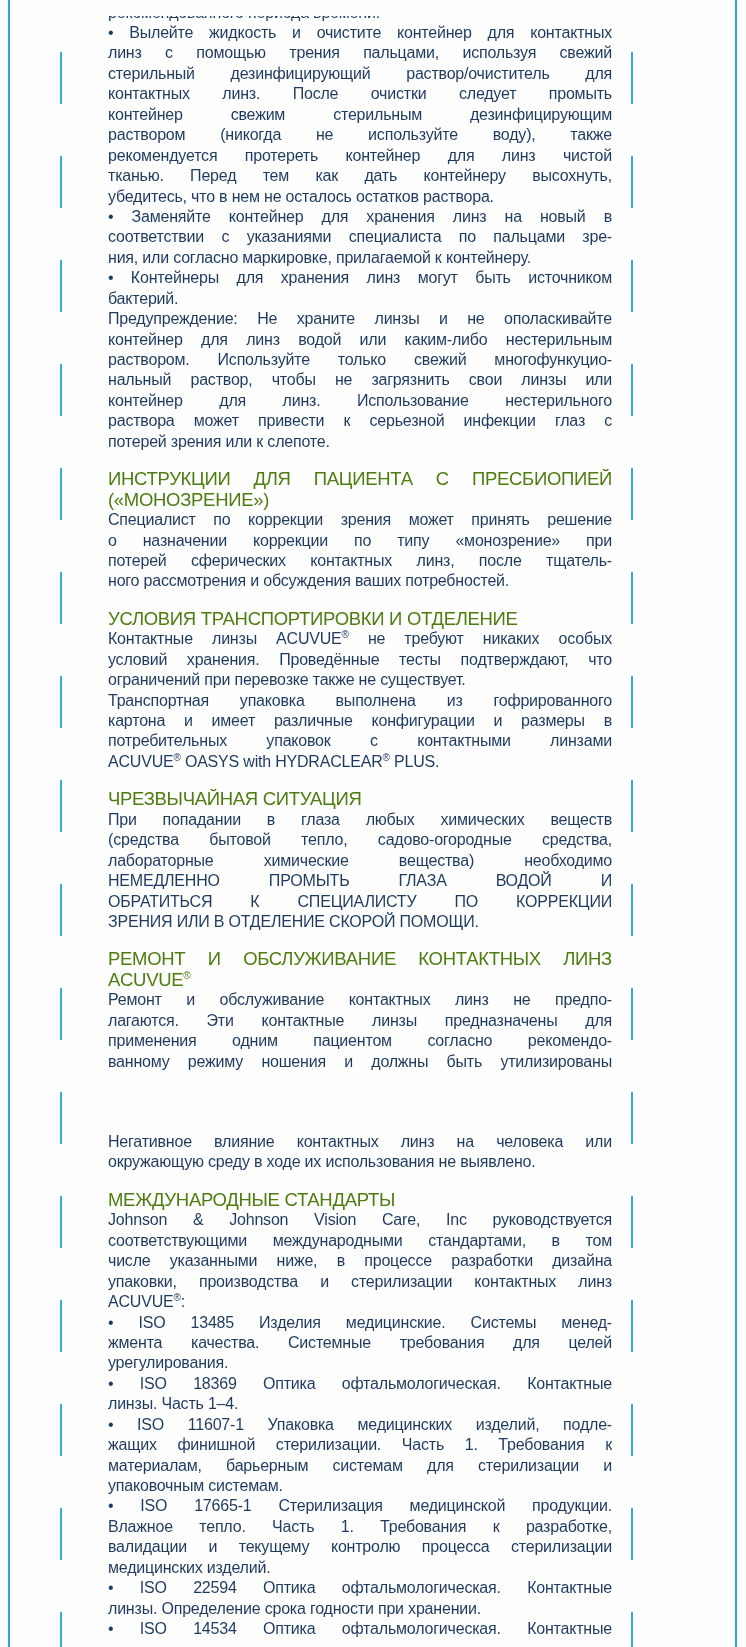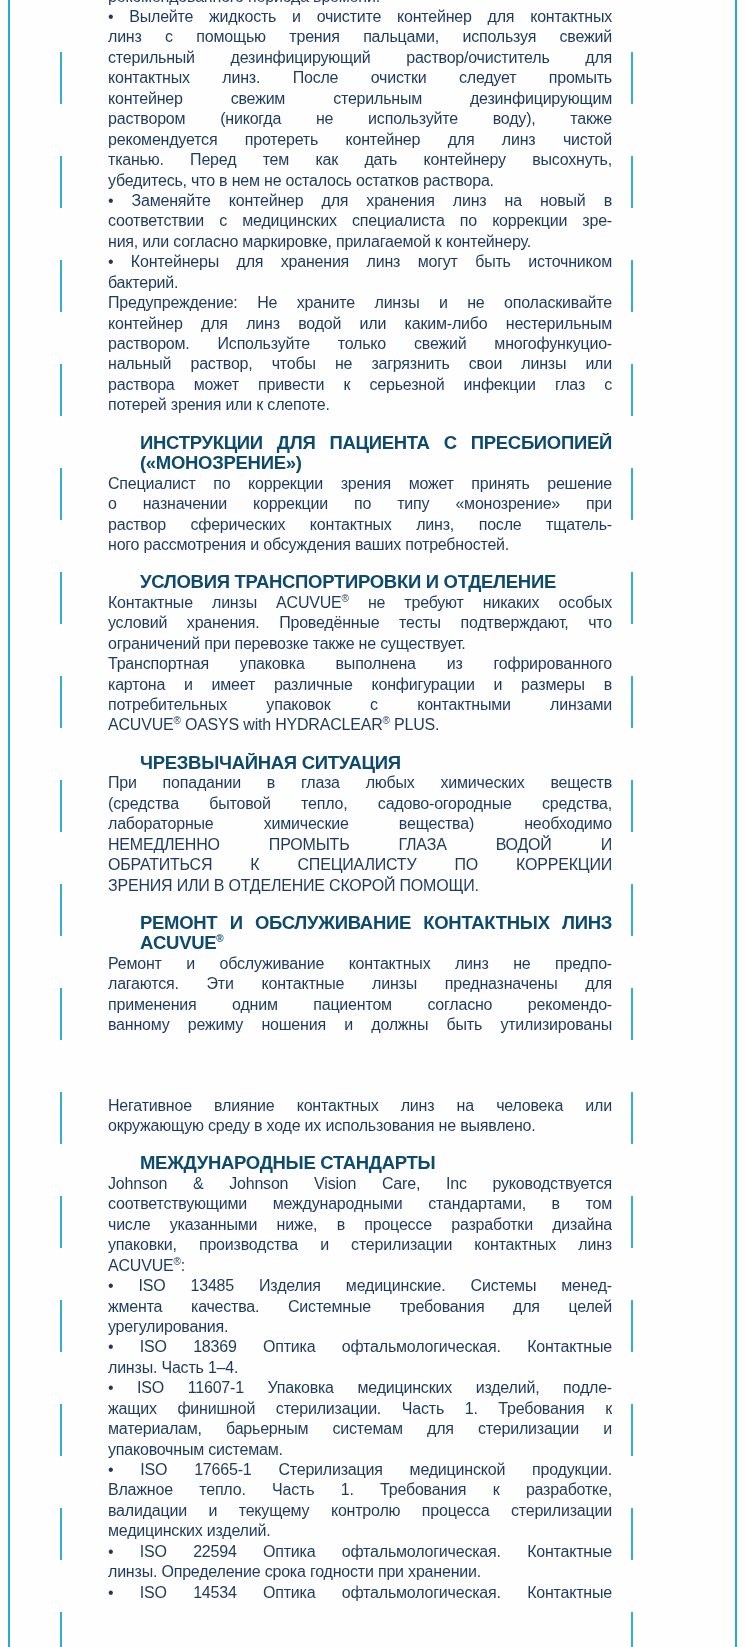--- a/index.html
+++ b/index.html
@@ -23,21 +23,21 @@
     background: repeating-linear-gradient(
       to bottom,
       #35aed6 0px, #35aed6 52px,
       transparent 52px, transparent 104px
     );
   }
 
   .text-column {
     position: absolute;
     left: 108px;
-    top: 0;
+    top: 16px;
     width: 504px;
     color: #1e3a5f;
   }
 
   .clip-top {
     height: 7px;
     overflow: hidden;
   }
   .clip-top .line { margin-top: -13px; }
 
@@ -46,25 +46,24 @@
     line-height: 20.45px;
     overflow: hidden;
     text-align: justify;
     text-align-last: justify;
     font-size: 16px;
     letter-spacing: -0.2px;
   }
   .line.last { text-align-last: left; }
 
   .heading .line {
-    font-weight: bold;
+    font-weight: normal;
     font-size: 18.5px;
     letter-spacing: -0.3px;
-    color: #0c4a6e;
-    margin-left: 32px;
+    color: #4d7c0f;
   }
 
   .b { font-weight: normal; }
   .sup {
     font-size: 10px;
     vertical-align: super;
     line-height: 0;
   }
 </style>
 </head>
@@ -88,43 +87,44 @@
         <div class="line"><span>стерильный дезинфицирующий раствор/очиститель для</span></div>
         <div class="line"><span>контактных линз. После очистки следует промыть</span></div>
         <div class="line"><span>контейнер свежим стерильным дезинфицирующим</span></div>
         <div class="line"><span>раствором (никогда не используйте воду), также</span></div>
         <div class="line"><span>рекомендуется протереть контейнер для линз чистой</span></div>
         <div class="line"><span>тканью. Перед тем как дать контейнеру высохнуть,</span></div>
         <div class="line last"><span>убедитесь, что в нем не осталось остатков раствора.</span></div>
       </div>
       <div class="block paragraph">
         <div class="line"><span>• Заменяйте контейнер для хранения линз на новый в</span></div>
-        <div class="line"><span>соответствии с медицинских специалиста по коррекции зре-</span></div>
+        <div class="line"><span>соответствии с указаниями специалиста по пальцами зре-</span></div>
         <div class="line last"><span>ния, или согласно маркировке, прилагаемой к контейнеру.</span></div>
       </div>
       <div class="block paragraph">
         <div class="line"><span>• Контейнеры для хранения линз могут быть источником</span></div>
         <div class="line last"><span>бактерий.</span></div>
       </div>
       <div class="block paragraph">
         <div class="line"><span class="b">Предупреждение:</span><span> Не храните линзы и не ополаскивайте</span></div>
         <div class="line"><span>контейнер для линз водой или каким-либо нестерильным</span></div>
         <div class="line"><span>раствором. Используйте только свежий многофункуцио-</span></div>
         <div class="line"><span>нальный раствор, чтобы не загрязнить свои линзы или</span></div>
+        <div class="line"><span>контейнер для линз. Использование нестерильного</span></div>
         <div class="line"><span>раствора может привести к серьезной инфекции глаз с</span></div>
         <div class="line last"><span>потерей зрения или к слепоте.</span></div>
       </div>
       <div class="block heading" style="margin-top: 17px;">
         <div class="line"><span>ИНСТРУКЦИИ ДЛЯ ПАЦИЕНТА С ПРЕСБИОПИЕЙ</span></div>
         <div class="line last"><span>(«МОНОЗРЕНИЕ»)</span></div>
       </div>
       <div class="block paragraph">
         <div class="line"><span>Специалист по коррекции зрения может принять решение</span></div>
         <div class="line"><span>о назначении коррекции по типу «монозрение» при</span></div>
-        <div class="line"><span>раствор сферических контактных линз, после тщатель-</span></div>
+        <div class="line"><span>потерей сферических контактных линз, после тщатель-</span></div>
         <div class="line last"><span>ного рассмотрения и обсуждения ваших потребностей.</span></div>
       </div>
       <div class="block heading" style="margin-top: 17px;">
         <div class="line last"><span>УСЛОВИЯ ТРАНСПОРТИРОВКИ И ОТДЕЛЕНИЕ</span></div>
       </div>
       <div class="block paragraph">
         <div class="line"><span>Контактные линзы ACUVUE</span><span class="sup">®</span><span> не требуют никаких особых</span></div>
         <div class="line"><span>условий хранения. Проведённые тесты подтверждают, что</span></div>
         <div class="line last"><span>ограничений при перевозке также не существует.</span></div>
       </div>

